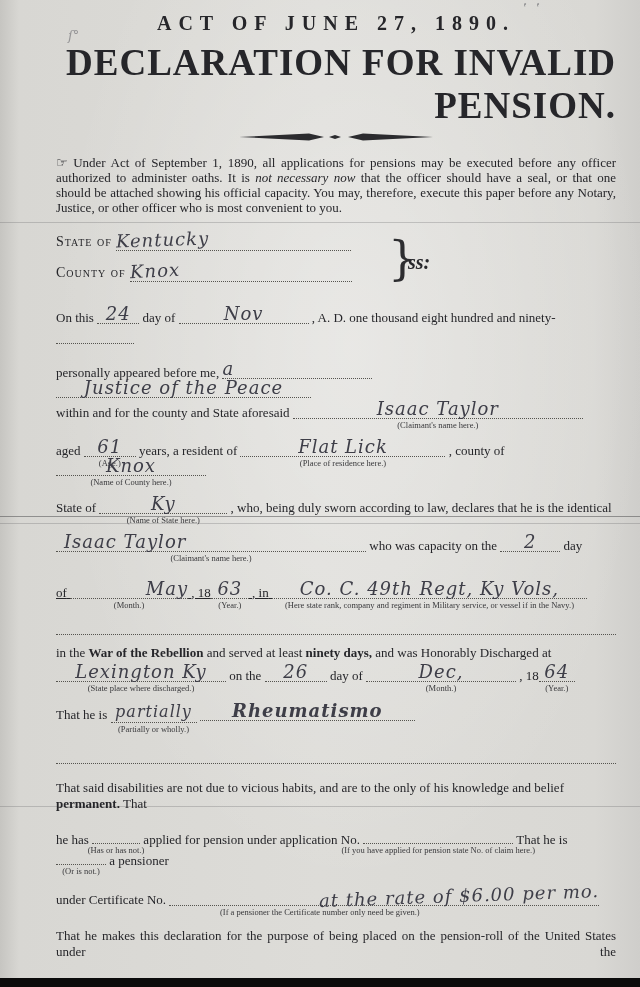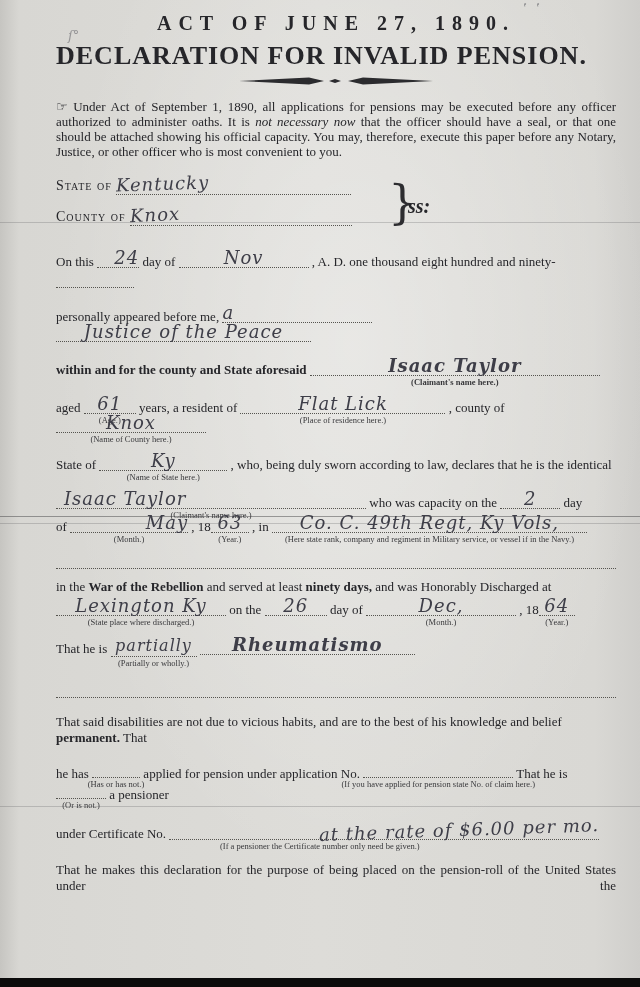--- a/index.html
+++ b/index.html
@@ -29,21 +29,21 @@
     position:absolute; top:100%; left:50%; transform:translateX(-50%);
     font-size:8.5px; color:#38383b; white-space:nowrap; margin-top:1px;
   }
   .bold{ font-weight:bold; }
   .dotfill{ border-bottom:1px dotted #55544f; height:14px; }
   .fold{ position:absolute; left:0; right:0; height:1px; background:rgba(55,55,58,0.45); }
   .fold.soft{ background:rgba(80,80,84,0.25); }
   .blackbar{ position:absolute; left:0; right:0; bottom:0; height:9px; background:#0b0b0b; }
   .smudge{ position:absolute; color:rgba(70,70,80,0.45); font-family:"DejaVu Serif",serif; font-style:italic; }
   .titleAct{ text-align:center; font-size:20px; font-weight:bold; letter-spacing:7px; }
-  .titleMain{ text-align:left; font-size:26px; font-weight:bold; letter-spacing:1px; margin-top:6px; }
+  .titleMain{ text-align:right; font-size:37px; font-weight:bold; letter-spacing:1px; margin-top:6px; }
   .ornament{ text-align:center; margin-top:2px; }
   .intro{ font-size:13px; margin-top:8px; text-align:justify; line-height:1.16; }
   .venue{ position:relative; margin-top:14px; width:330px; }
   .venue .vrow{ position:relative; font-variant:small-caps; letter-spacing:1px; font-size:14px; height:31px; }
   .venue .vslot{ display:inline-block; border-bottom:1px dotted #55544f; vertical-align:baseline; }
   .brace{ position:absolute; left:332px; top:2px; font-size:46px; font-weight:200; color:#2d2d30; font-family:"DejaVu Serif",serif; }
   .ssmark{ position:absolute; left:352px; top:22px; font-style:italic; font-size:20px; font-weight:bold; }
   em.itnn{ font-style:italic; }
 </style>
 </head>
@@ -80,34 +80,34 @@
       <div class="vrow">
         <span class="printed">County of</span>
         <span class="vslot" style="width:222px;"><span class="hw" style="font-variant:normal; display:inline-block; transform:rotate(-3deg);">Knox</span></span>
       </div>
       <span class="brace">}</span>
       <span class="ssmark printed">ss:</span>
     </div>
 
     <div class="row" style="margin-top:16px;">
       <span class="printed indent">On this</span>
-      <span class="field" style="width:42px;text-align:right;"><span class="slot"><span class="hw">24</span></span></span>
+      <span class="field" style="width:42px;"><span class="slot"><span class="hw">24</span></span></span>
       <span class="printed">day of</span>
       <span class="field" style="width:130px;"><span class="slot"><span class="hw">Nov</span></span></span>
       <span class="printed">, A. D. one thousand eight hundred and ninety-</span>
       <span class="field" style="width:78px;"><span class="slot"></span></span>
     </div>
 
     <div class="row" style="margin-top:14px;">
       <span class="printed">personally appeared before me,</span>
       <span class="field" style="width:150px;"><span class="slot" style="text-align:left;"><span class="hw">a</span></span></span>
       <span class="field" style="width:255px;"><span class="slot"><span class="hw">Justice of the Peace</span></span></span>
     </div>
 
-    <div class="row" style="margin-top:15px;font-weight:bold;">
+    <div class="row" style="margin-top:2px;">
       <span class="printed">within and for the county and State aforesaid</span>
       <span class="field" style="width:290px;"><span class="slot"><span class="hw">Isaac Taylor</span></span><span class="cap">(Claimant's name here.)</span></span>
     </div>
 
     <div class="row" style="margin-top:18px;">
       <span class="printed">aged</span>
       <span class="field" style="width:52px;"><span class="slot"><span class="hw">61</span></span><span class="cap">(Age.)</span></span>
       <span class="printed">years, a resident of</span>
       <span class="field" style="width:205px;"><span class="slot"><span class="hw">Flat Lick</span></span><span class="cap">(Place of residence here.)</span></span>
       <span class="printed">, county of</span>
@@ -120,21 +120,21 @@
       <span class="printed">, who, being duly sworn according to law, declares that he is the identical</span>
     </div>
 
     <div class="row" style="margin-top:19px;">
       <span class="field" style="width:310px;"><span class="slot" style="text-align:left; padding-left:8px;"><span class="hw">Isaac Taylor</span></span><span class="cap">(Claimant's name here.)</span></span>
       <span class="printed">who was capacity on the</span>
       <span class="field" style="width:60px;"><span class="slot"><span class="hw">2</span></span></span>
       <span class="printed">day</span>
     </div>
 
-    <div class="row" style="margin-top:4px;">
+    <div class="row" style="margin-top:27px;text-decoration:underline;">
       <span class="printed">of</span>
       <span class="field" style="width:118px;text-align:right;"><span class="slot"><span class="hw">May</span></span><span class="cap">(Month.)</span></span>
       <span class="printed">, 18</span><span class="field" style="width:38px;"><span class="slot"><span class="hw">63</span></span><span class="cap">(Year.)</span></span>
       <span class="printed">, in</span>
       <span class="field" style="width:315px;"><span class="slot"><span class="hw">Co. C. 49th Regt, Ky Vols,</span></span><span class="cap">(Here state rank, company and regiment in Military service, or vessel if in the Navy.)</span></span>
     </div>
 
     <div class="dotfill" style="margin-top:20px;"></div>
 
     <div class="row" style="margin-top:10px;">
@@ -153,21 +153,21 @@
     <div class="row" style="margin-top:20px;">
       <span class="printed">That he is</span>
       <span class="field" style="width:86px;"><span class="slot"><span class="hw sm">partially</span></span><span class="cap">(Partially or wholly.)</span></span>
       <span class="field" style="width:215px;font-weight:bold;"><span class="slot"><span class="hw">Rheumatismo</span></span></span>
     </div>
 
 
     <div class="dotfill" style="margin-top:26px;"></div>
 
     <div class="row" style="margin-top:16px;">
-      <span class="printed">That said disabilities are not due to vicious habits, and are to the best of his knowledge and belief </span><span class="printed bold">permanent.</span><span class="printed">  That</span>
+      <span class="printed">That said disabilities are not due to vicious habits, and are to the only of his knowledge and belief </span><span class="printed bold">permanent.</span><span class="printed">  That</span>
     </div>
 
     <div class="row" style="margin-top:15px;">
       <span class="printed">he has</span>
       <span class="field" style="width:48px;"><span class="slot"></span><span class="cap">(Has or has not.)</span></span>
       <span class="printed">applied for pension under application No.</span>
       <span class="field" style="width:150px;"><span class="slot"></span><span class="cap">(If you have applied for pension state No. of claim here.)</span></span>
       <span class="printed">That he is</span>
       <span class="field" style="width:50px;"><span class="slot"></span><span class="cap">(Or is not.)</span></span>
       <span class="printed">a pensioner</span>

